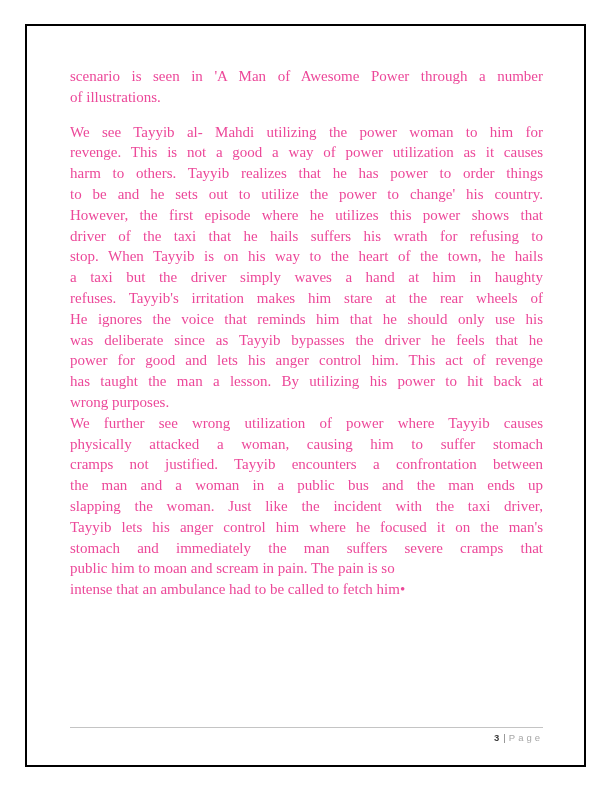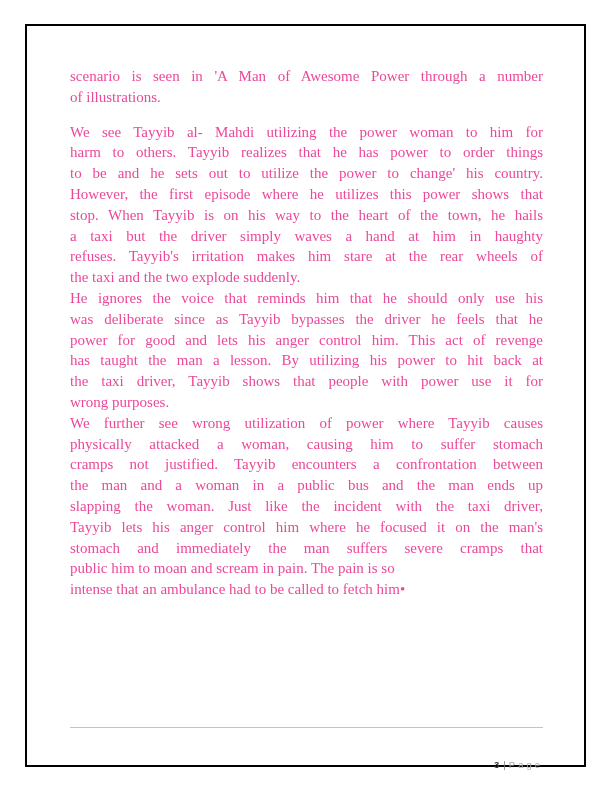--- a/index.html
+++ b/index.html
@@ -55,21 +55,20 @@
   }
   .footer-text {
     position: absolute;
     left: 70px;
     top: 731px;
     width: 473px;
     text-align: right;
     font-family: "Liberation Sans", sans-serif;
     font-size: 9.5px;
     line-height: 14px;
-    margin-top: 27px;
   }
   .pg-num {
     font-weight: bold;
     color: #3a3a3a;
   }
   .pg-bar {
     color: #7f7f7f;
     margin: 0 3px 0 4px;
   }
   .pg-label {
@@ -83,34 +82,34 @@
 <div class="page">
   <div class="frame"></div>
 
   <div class="content" id="content">
       <div class="paragraph gap-after">
         <div class="line j">scenario is seen in 'A Man of Awesome Power through a number</div>
         <div class="line">of illustrations.</div>
       </div>
       <div class="paragraph">
         <div class="line j">We see Tayyib al- Mahdi utilizing the power woman to him for</div>
+        <div class="line j">revenge. This is not a good a way of power utilization as it causes</div>
         <div class="line j">harm to others. Tayyib realizes that he has power to order things</div>
         <div class="line j">to be and he sets out to utilize the power to change' his country.</div>
         <div class="line j">However, the first episode where he utilizes this power shows that</div>
+        <div class="line j">driver of the taxi that he hails suffers his wrath for refusing to</div>
         <div class="line j">stop. When Tayyib is on his way to the heart of the town, he hails</div>
         <div class="line j">a taxi but the driver simply waves a hand at him in haughty</div>
         <div class="line j">refuses. Tayyib's irritation makes him stare at the rear wheels of</div>
-        <div class="line">the taxi and the two explode suddenly.</div>
       </div>
       <div class="paragraph">
         <div class="line j">He ignores the voice that reminds him that he should only use his</div>
         <div class="line j">was deliberate since as Tayyib bypasses the driver he feels that he</div>
         <div class="line j">power for good and lets his anger control him. This act of revenge</div>
         <div class="line j">has taught the man a lesson. By utilizing his power to hit back at</div>
-        <div class="line j">the taxi driver, Tayyib shows that people with power use it for</div>
         <div class="line">wrong purposes.</div>
       </div>
       <div class="paragraph">
         <div class="line j">We further see wrong utilization of power where Tayyib causes</div>
         <div class="line j">physically attacked a woman, causing him to suffer stomach</div>
         <div class="line j">cramps not justified. Tayyib encounters a confrontation between</div>
         <div class="line j">the man and a woman in a public bus and the man ends up</div>
         <div class="line j">slapping the woman. Just like the incident with the taxi driver,</div>
         <div class="line j">Tayyib lets his anger control him where he focused it on the man's</div>
         <div class="line j">stomach and immediately the man suffers severe cramps that</div>

